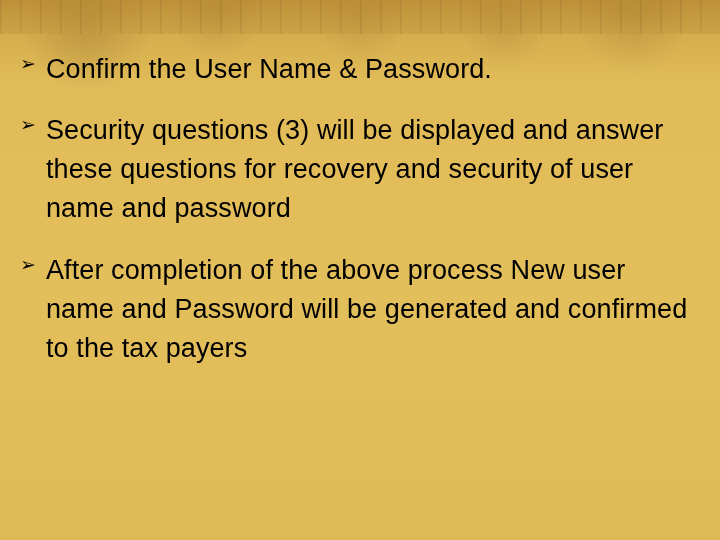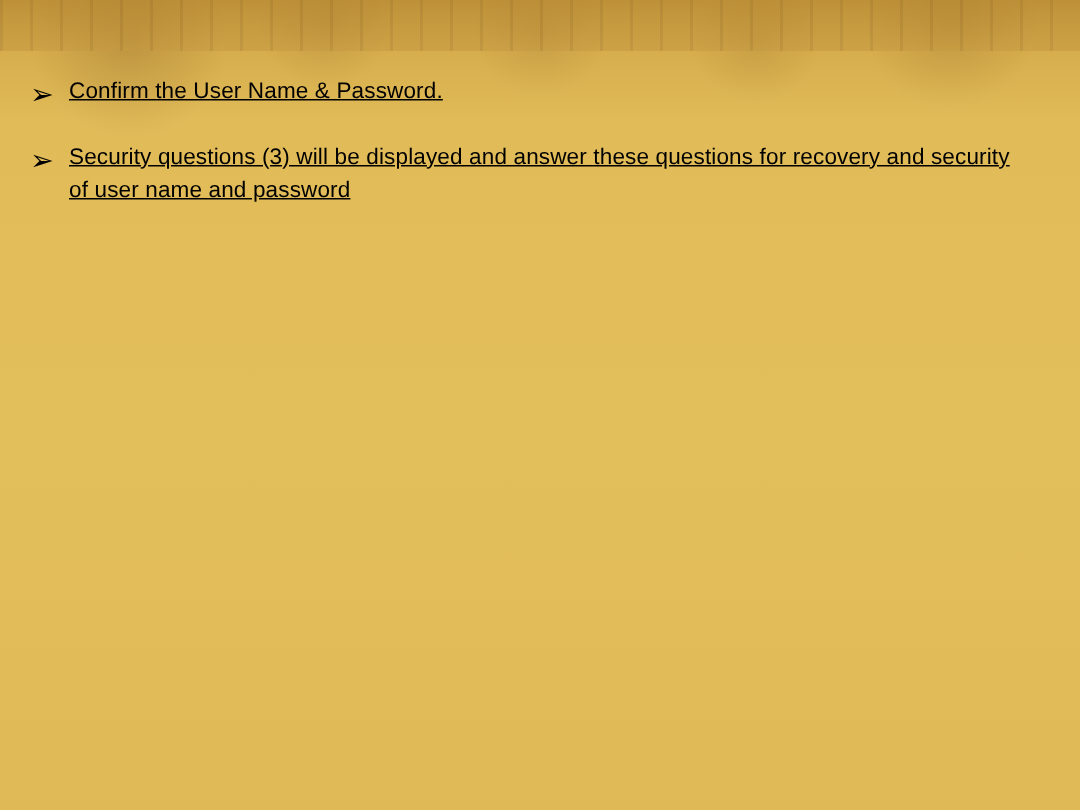--- a/index.html
+++ b/index.html
@@ -44,38 +44,38 @@
     right: 30px;
   }
   ul.slide-list {
     list-style: none;
     margin: 0;
     padding: 0;
   }
   ul.slide-list > li {
     position: relative;
     padding-left: 26px;
-    font-size: 15px;
+    font-size: 27px;
     line-height: 1.45;
     margin-bottom: 22px;
     letter-spacing: 0.1px;
-    text-decoration: underline;
   }
   ul.slide-list > li::before {
     content: "➢";
     position: absolute;
     left: 0;
     top: 0;
     font-size: 19px;
     color: #000;
   }
 </style>
 </head>
 <body>
 
 <div class="top-strip"></div>
 
 <div class="content">
   <ul class="slide-list">
     <li><span>Confirm the User Name &amp; Password.</span></li>
     <li><span>Security  questions (3) will be displayed and answer these questions for recovery  and security of user name and password</span></li>
+    <li><span>After completion of the above process New user name and Password will be generated and confirmed to  the tax payers</span></li>
   </ul>
 </div>
 
 </body></html>

